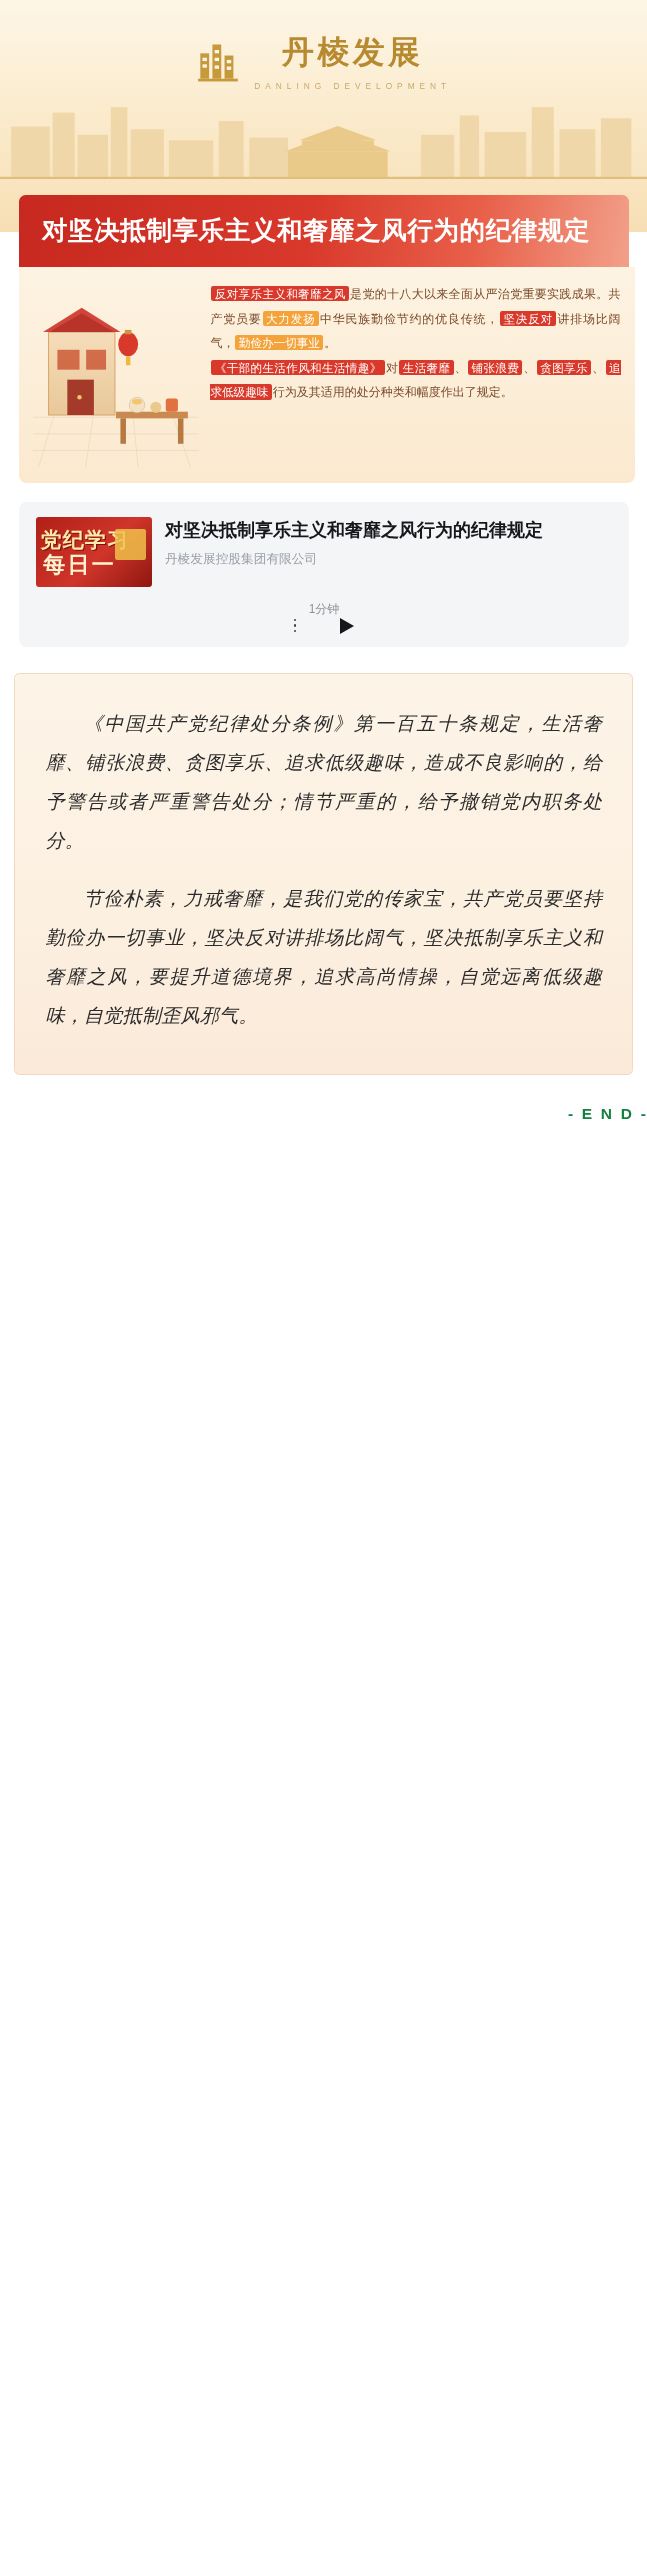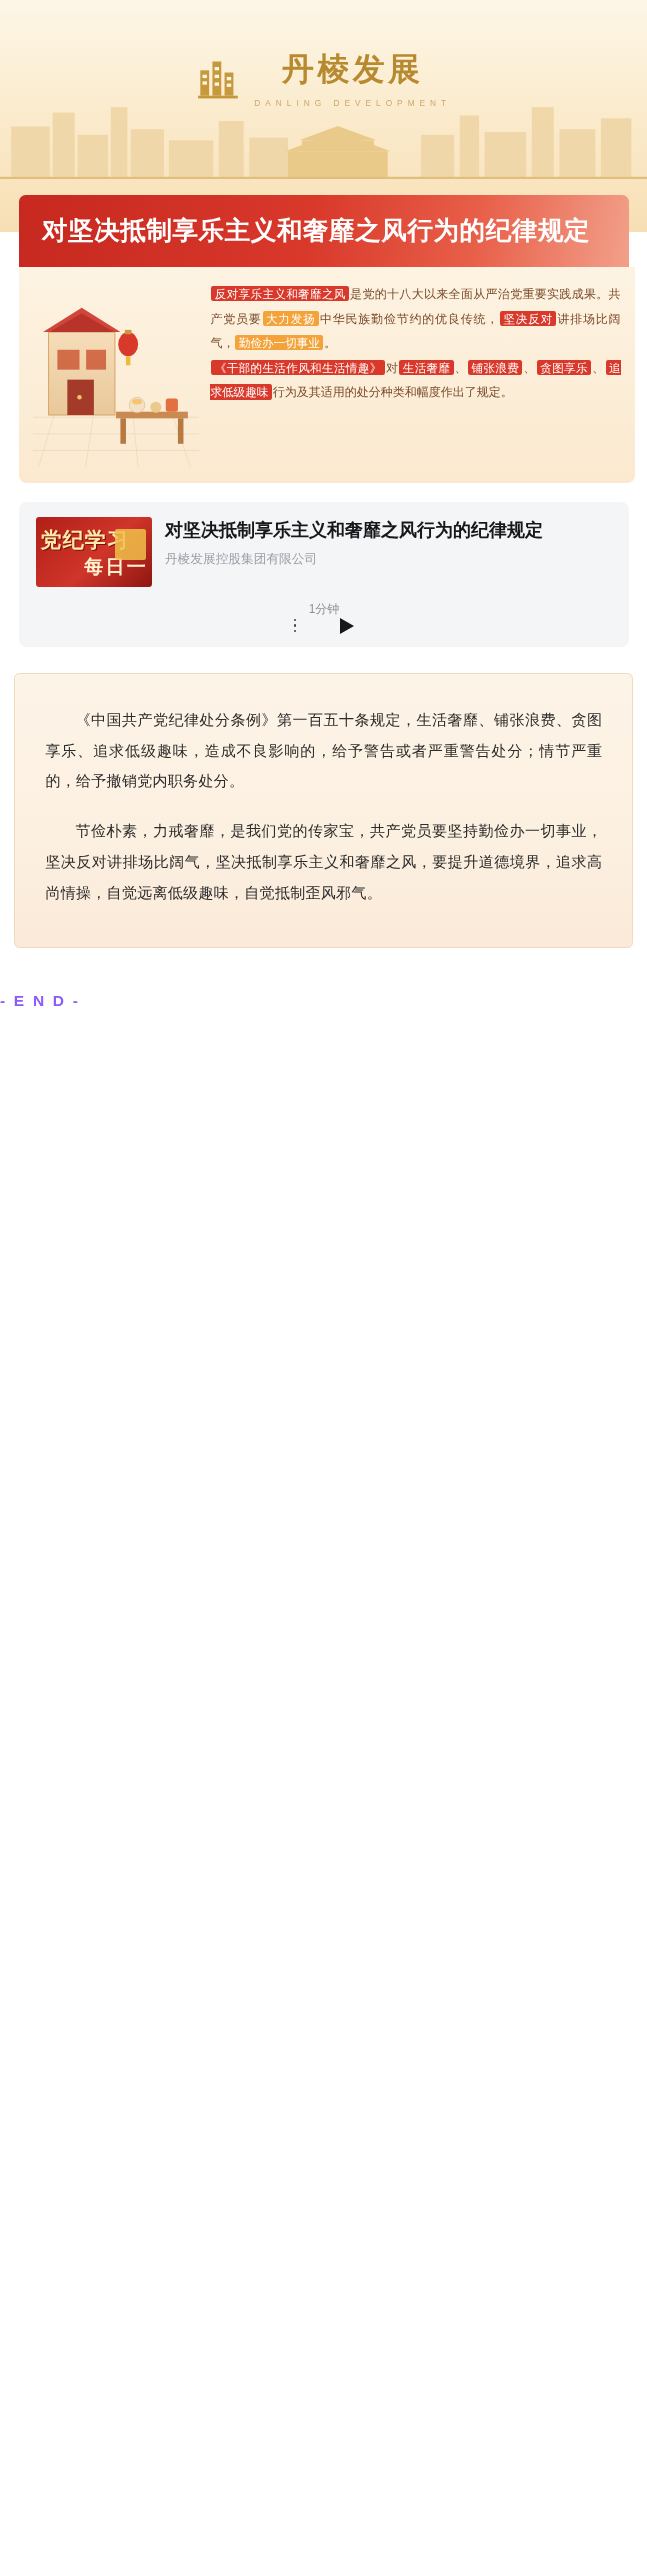--- a/index.html
+++ b/index.html
@@ -25,21 +25,21 @@
     background:linear-gradient(180deg,#fdf6e7 0%,#fbeccf 45%,#f7dfb4 100%);
     overflow:hidden;
   }
   .banner-skyline{
     position:absolute;
     left:0; bottom:53px;
     width:648px; height:105px;
   }
   .brand{
     position:relative;
-    padding-top:48px;
+    padding-top:31px;
     text-align:center;
     z-index:3;
   }
   .brand-row{
     display:inline-flex;
     align-items:center;
     gap:14.4px;
   }
   .brand-mark{
     width:43px;height:43px;
@@ -166,26 +166,25 @@
     font-size:21px;
     font-weight:bold;
     color:#ffe9a8;
     letter-spacing:1.1px;
     font-family:"Liberation Serif","DejaVu Serif",serif;
     text-shadow:1.1px 1.1px 0 #7c120c;
   }
   .thumb-t2{
     position:absolute;
     left:7.7px;bottom:6.6px;
-    font-size:19px;
+    font-size:22px;
     font-weight:bold;
     color:#fff3cf;
     letter-spacing:2.2px;
     font-family:"Liberation Serif","DejaVu Serif",serif;
-    margin-left:41px;
   }
   .thumb-stamp{
     position:absolute;
     right:5.5px;top:12px;
     width:31px;height:31px;
     background:#f0c04a;
     border-radius:2.2px;
     opacity:.85;
   }
   .media-meta{flex:1;min-width:0;}
@@ -238,35 +237,36 @@
     margin:25.5px 14.4px 0 14.4px;
     width:619px;
     box-sizing:border-box;
     background:linear-gradient(180deg,#fdf4e8 0%,#fcf0e0 60%,#fbeada 100%);
     border:0.6px solid #f0d9bd;
     border-radius:5.5px;
     padding:31px 30px 39px 30px;
   }
   .article p{
     margin:0 0 19px 0;
-    font-size:15px;
+    font-size:19px;
     line-height:2.05;
     color:#2b2b2b;
     text-indent:2em;
     text-align:justify;
     letter-spacing:0.3px;
+    font-style:italic;
   }
   .article p:last-child{margin-bottom:0;}
 
   .end{
-    margin:44px 0 22px 0;
-    text-align:left;
+    margin:30px 0 22px 0;
+    text-align:right;
     font-size:15.5px;
     letter-spacing:2.2px;
-    color:#8b5cf6;
+    color:#15803d;
     font-weight:bold;
   }
 </style>
 </head>
 <body>
 
 <div class="page">
 
   <div class="banner">
 

